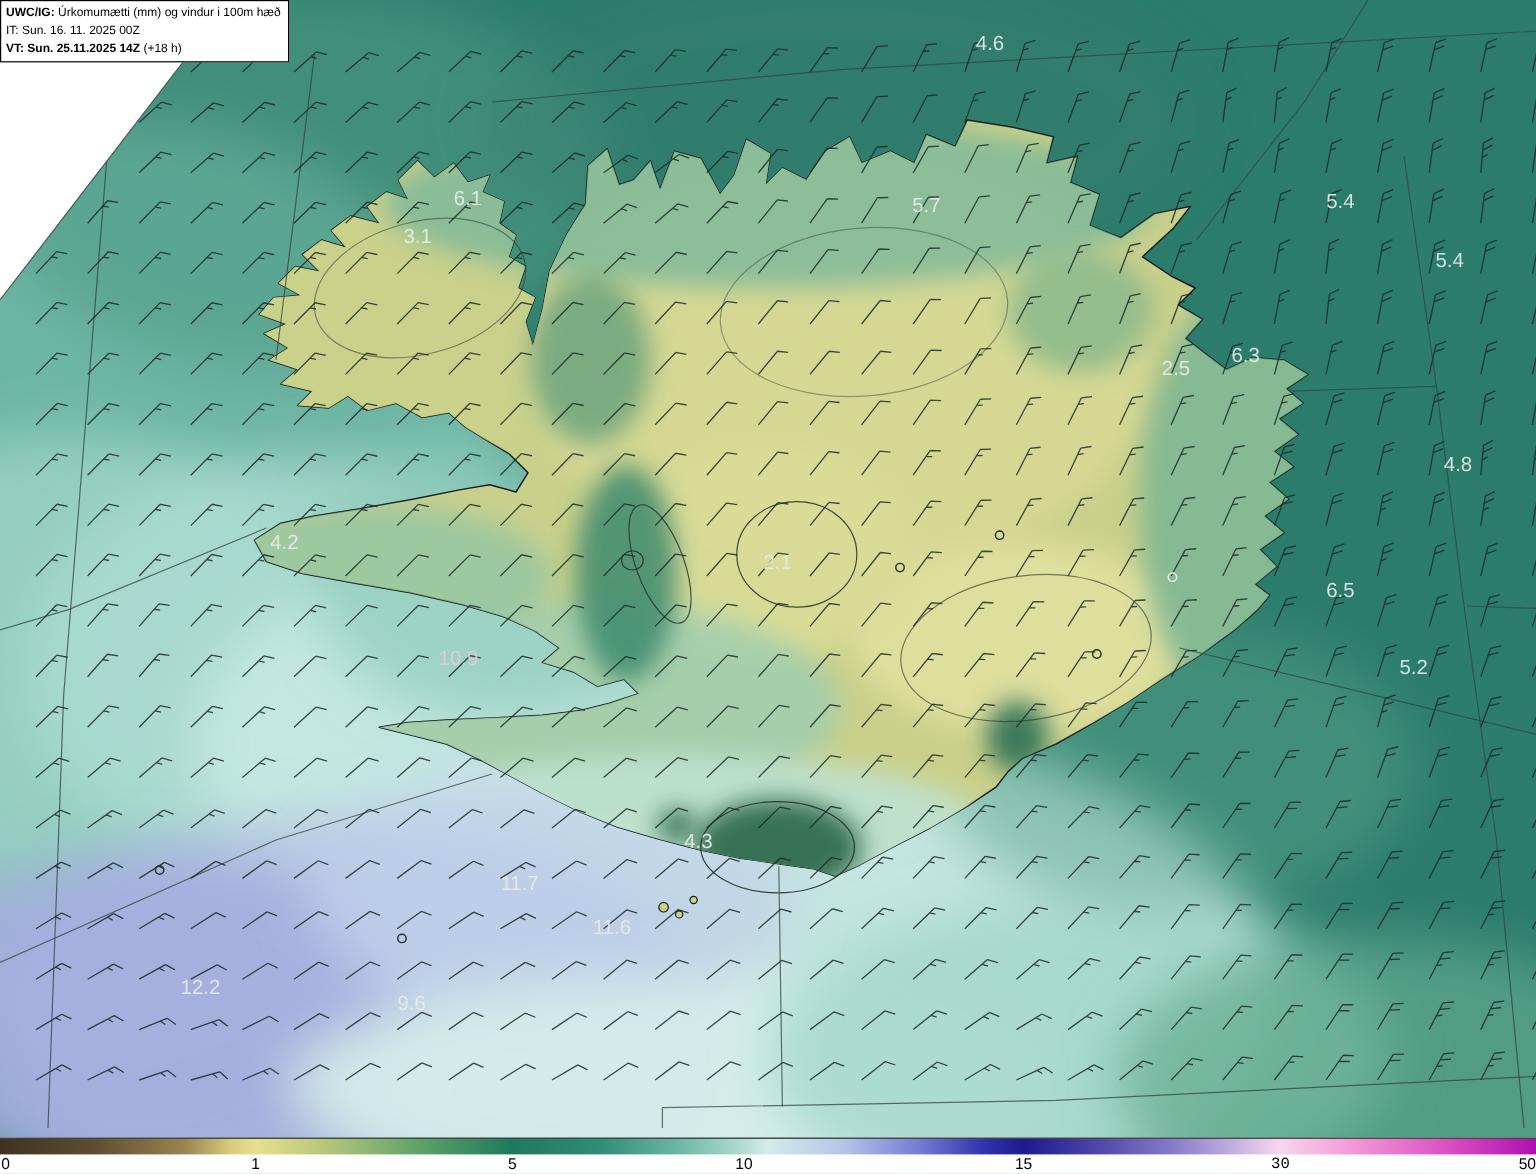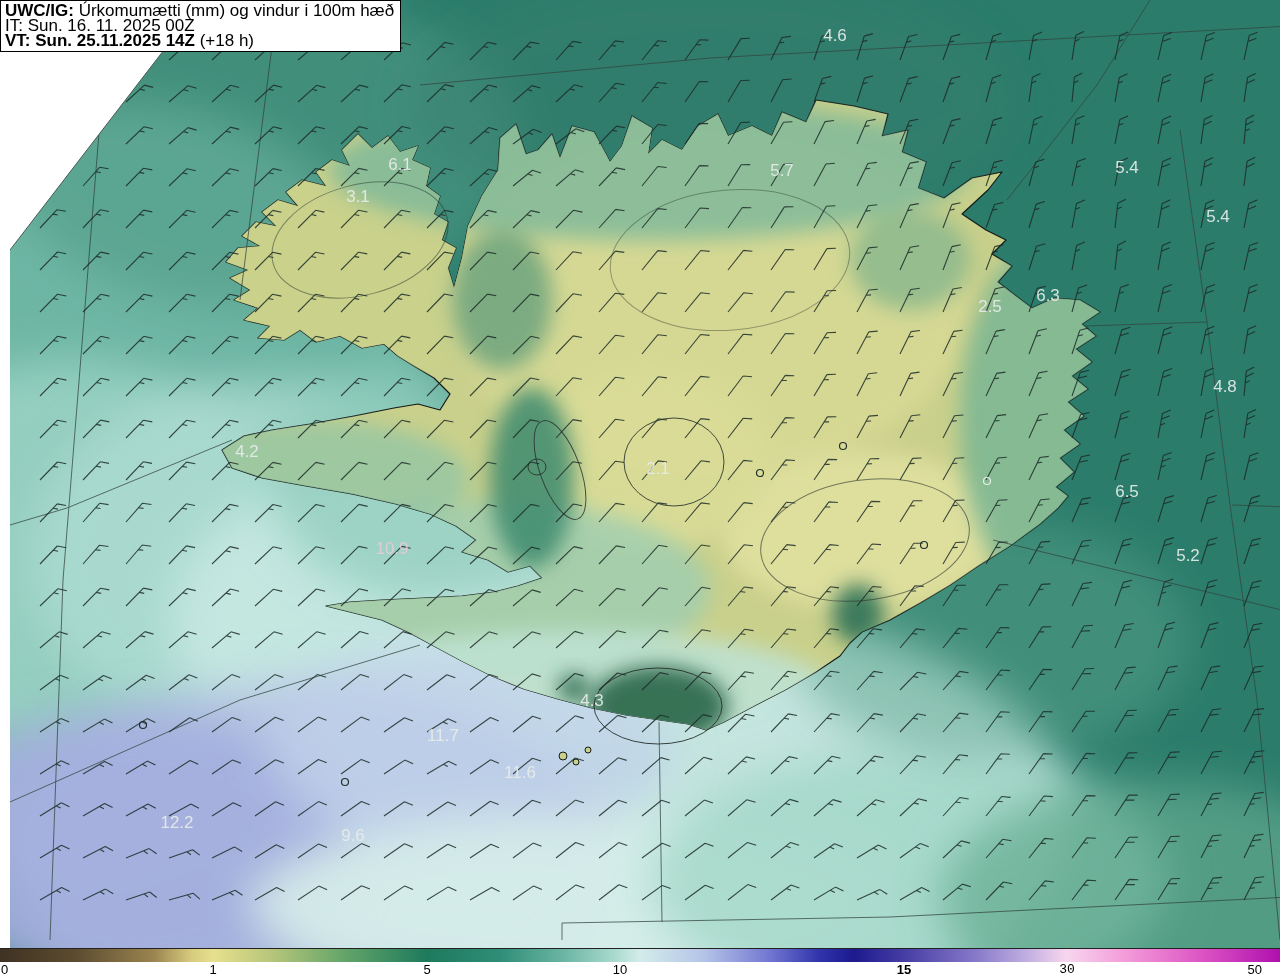--- a/index.html
+++ b/index.html
@@ -1,21 +1,21 @@
 <!DOCTYPE html>
 <html><head>
 <meta charset="utf-8">
 <style>
   html,body{margin:0;padding:0;background:#fff;}
   #stage{position:relative;width:1280px;height:978px;overflow:hidden;background:#fff;
          font-family:"Liberation Sans",sans-serif;}
-  #map{position:absolute;left:10px;top:0;width:1057px;height:948px;}
+  #map{position:absolute;left:0;top:0;width:1057px;height:948px;}
   #mapsvg{position:absolute;left:0;top:0;}
   #titlebox{position:absolute;left:0;top:0;z-index:20;background:#ffffff;border:1px solid #000;
-            padding:2px 6px 3px 4px;font-size:17px;line-height:15px;color:#000;white-space:nowrap;}
+            padding:2px 6px 3px 4px;font-size:10px;line-height:15px;color:#000;white-space:nowrap;}
   #titlebox b{font-weight:bold;}
   #colorbar{position:absolute;left:0;top:948px;width:1280px;height:15px;z-index:10;
             border-top:1px solid #222;}
   #cbticks{position:absolute;left:0;top:962px;width:1280px;height:16px;background:#fff;z-index:10;}
   #cbticks span{position:absolute;top:0;font-size:13px;color:#000;line-height:15px;}
   .maplabel{font-size:17px;fill:#e6ebe8;fill-opacity:0.92;}
   .maplabel.pink{fill:#ecc9da;fill-opacity:0.85;}
 </style>
 </head>
 <body>
@@ -758,17 +758,17 @@
     <div><span>IT: Sun. 16. 11. 2025 00Z</span></div>
     <div><b>VT: Sun. 25.11.2025 14Z</b><span> (+18 h)</span></div>
   </div>
 
   <div id="colorbar" style="background: linear-gradient(to right, rgb(63, 50, 34) 0%, rgb(93, 76, 48) 6%, rgb(154, 132, 80) 12%, rgb(216, 204, 126) 15%, rgb(231, 224, 142) 16.67%, rgb(185, 199, 123) 21%, rgb(98, 164, 105) 27%, rgb(30, 122, 92) 33.33%, rgb(47, 141, 119) 39%, rgb(106, 181, 163) 44%, rgb(170, 218, 206) 48%, rgb(211, 236, 234) 50%, rgb(180, 196, 232) 55%, rgb(115, 121, 210) 60%, rgb(48, 52, 172) 64%, rgb(29, 26, 142) 66.67%, rgb(74, 65, 166) 71%, rgb(132, 118, 200) 76%, rgb(189, 172, 224) 80%, rgb(248, 214, 238) 83.33%, rgb(242, 154, 216) 88%, rgb(220, 83, 195) 94%, rgb(174, 16, 174) 100%);"></div>
   <div id="cbticks">
       <span style="left: 1px;">0</span>
       <span style="left: 213px; transform: translateX(-50%);">1</span>
       <span style="left: 427px; transform: translateX(-50%);">5</span>
       <span style="left: 620px; transform: translateX(-50%);">10</span>
-      <span style="left: 904px; transform: translateX(-50%); font-weight: bold;">15</span>
+      <span style="left: 853px; transform: translateX(-50%);">15</span>
       <span style="left: 1067px; transform: translateX(-50%); font-family: Liberation Mono, monospace;">30</span>
-      <span style="right: 18px;">50</span>
+      <span style="right: 0;">50</span>
     </div>
 </div>
 
 </body></html>

